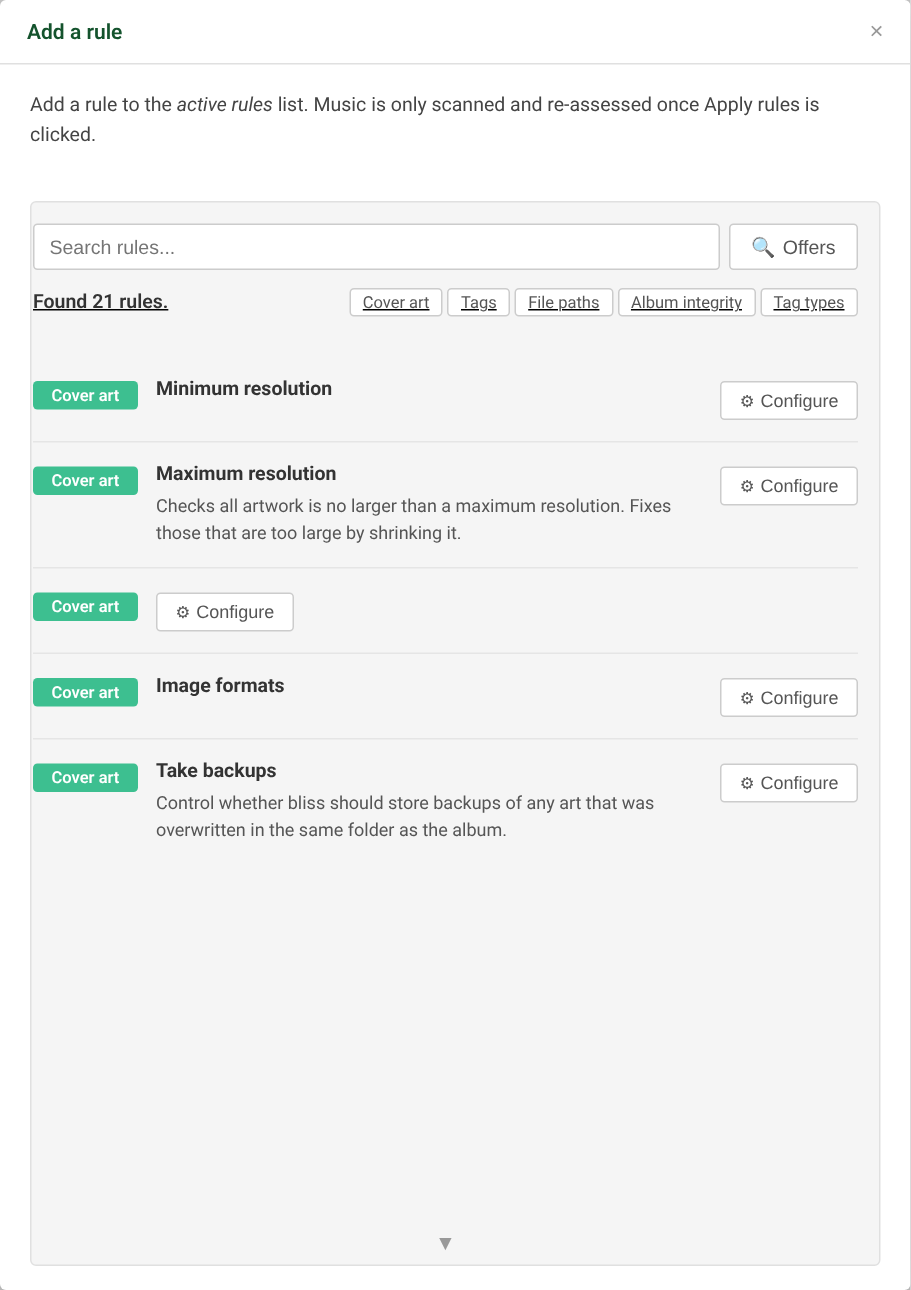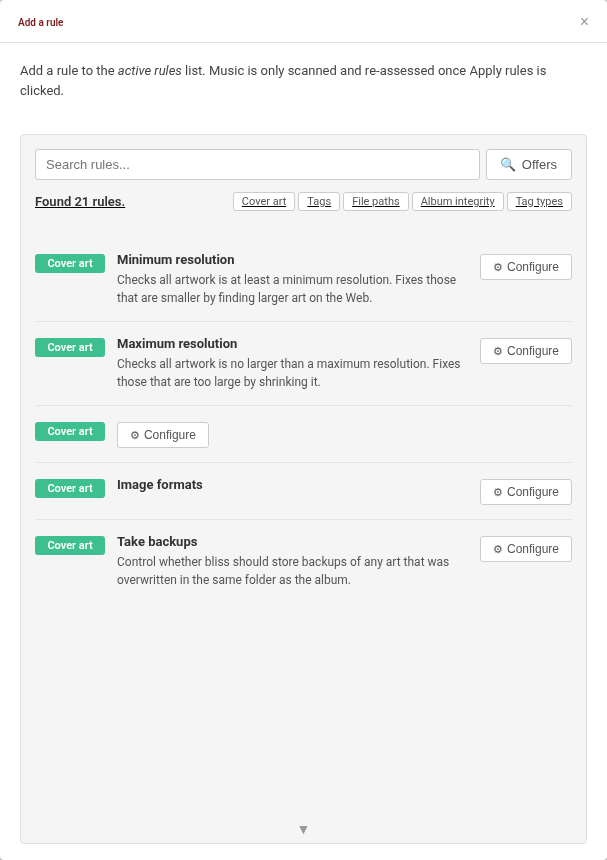--- a/index.html
+++ b/index.html
@@ -23,23 +23,23 @@
       flex-direction: column;
     }
     .modal-header {
       display: flex;
       align-items: center;
       justify-content: space-between;
       padding: 14px 18px 12px 18px;
       border-bottom: 1px solid #e0e0e0;
     }
     .modal-title {
-      font-size: 10px;
+      font-size: 14px;
       font-weight: 600;
-      color: #7f1d1d;
+      color: #14532d;
     }
     .modal-close {
       color: #999;
       font-size: 16px;
       cursor: pointer;
       background: none;
       border: none;
       line-height: 1;
     }
     .modal-body {
@@ -76,21 +76,21 @@
     }
     .step-btn.inactive {
       background: #e8e8e8;
       color: #999;
       cursor: default;
     }
     .search-panel {
       background: #f5f5f5;
       border: 1px solid #e0e0e0;
       border-radius: 4px;
-      padding: 14px 14px 0 14px;
+      padding: 14px 14px 0 1px;
       flex: 1;
       display: flex;
       flex-direction: column;
     }
     .search-row {
       display: flex;
       gap: 6px;
       margin-bottom: 12px;
     }
     .search-input {
@@ -257,21 +257,20 @@
             <span class="filter-tag">File paths</span>
             <span class="filter-tag">Album integrity</span>
             <span class="filter-tag">Tag types</span>
           </div>
       </div>
       <div class="rules-scroll-container" id="rules-container">
           <div class="rule-item">
             <div class="rule-badge">Cover art</div>
             <div class="rule-content">
               <div class="rule-title">Minimum resolution</div>
-              <div class="rule-desc">Checks all artwork is at least a minimum resolution. Fixes those that are smaller by finding larger art on the Web.</div>
             </div>
             <button class="configure-btn">
               <span class="gear-icon">⚙</span>
               <span>Configure</span>
             </button>
           </div>
           <div class="rule-item">
             <div class="rule-badge">Cover art</div>
             <div class="rule-content">
               <div class="rule-title">Maximum resolution</div>

